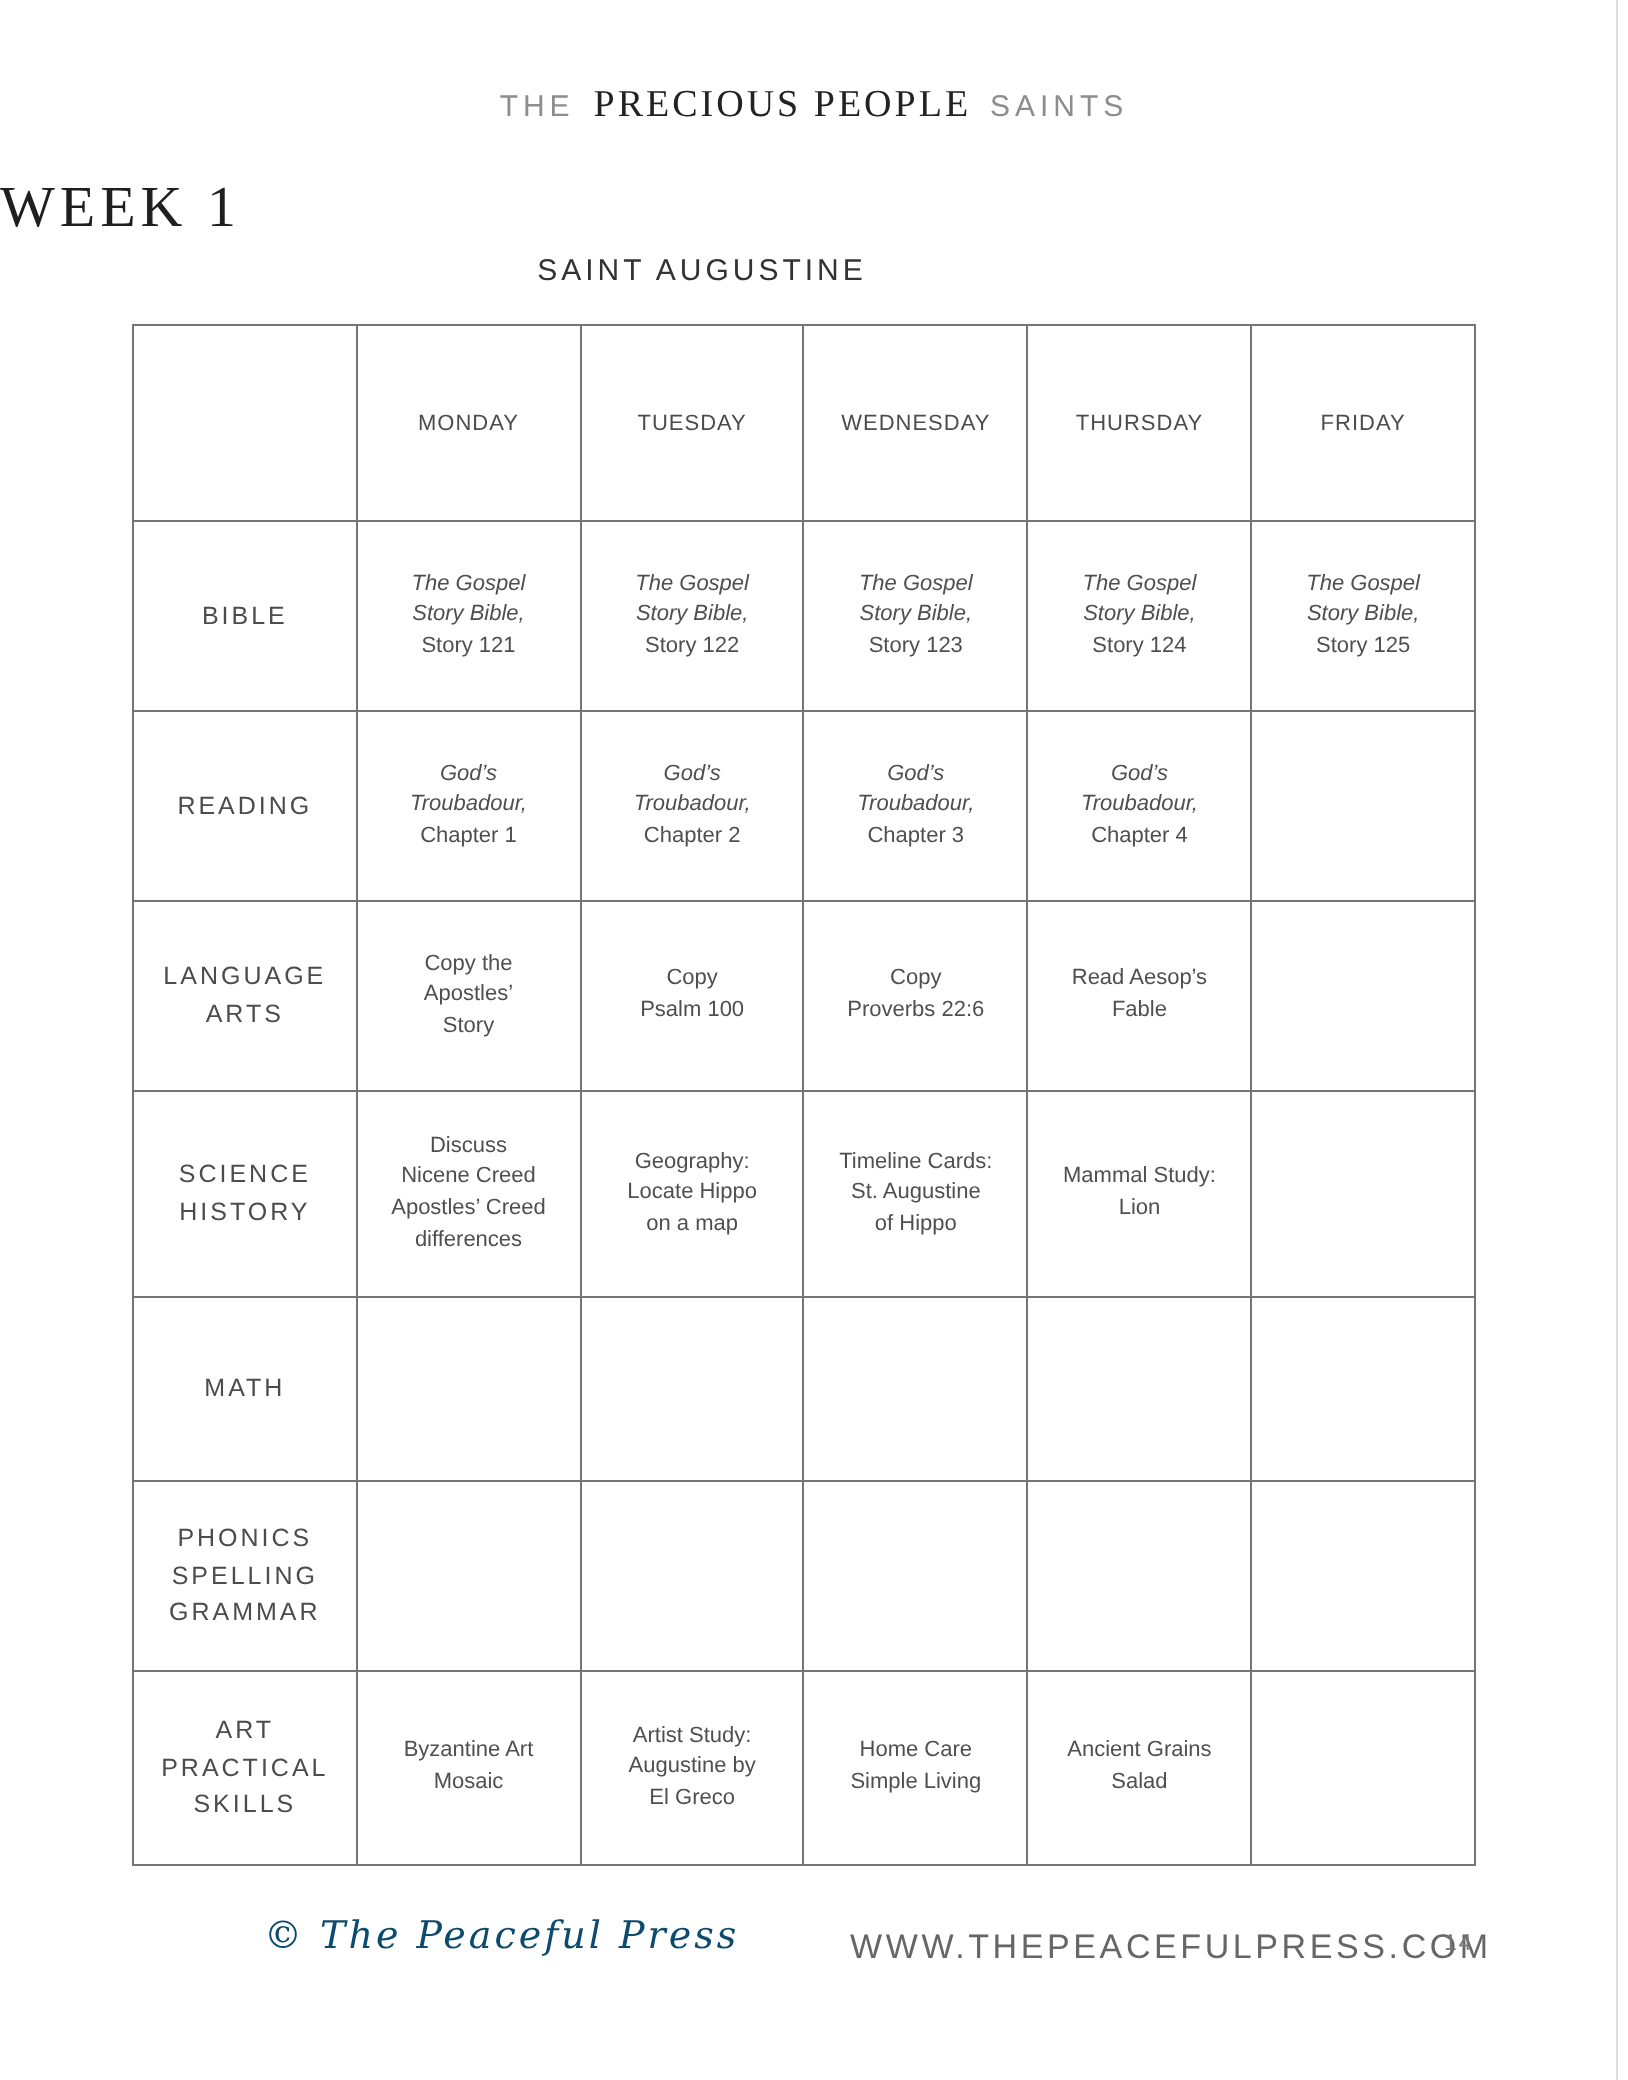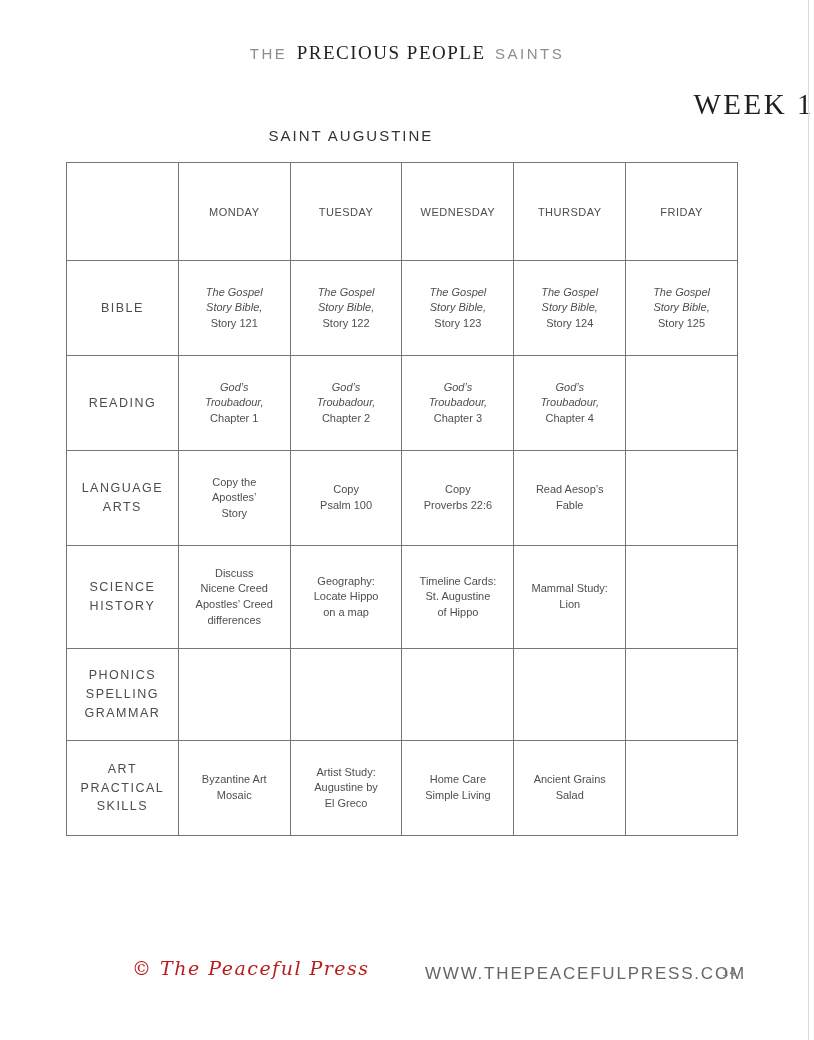--- a/index.html
+++ b/index.html
@@ -19,21 +19,21 @@
   .brand-side {
     font-size:15px; letter-spacing:2.5px; color:#8d8d8d;
   }
   .brand-main {
     font-family:"Liberation Serif", serif;
     font-size:19px; letter-spacing:1.5px; color:#222222;
     margin:0 5px;
   }
   .week-title {
     position:absolute; top:88px; left:0; width:814px;
-    text-align:right; margin:0;
+    text-align:left; margin:0;
     font-family:"Liberation Serif", serif;
     font-size:29px; font-weight:normal;
     letter-spacing:2.5px; color:#1f1f1f;
   }
   .subtitle {
     position:absolute; top:127px; left:0; width:702px;
     text-align:center;
     font-size:15px; letter-spacing:2px; color:#333333;
   }
 
@@ -65,21 +65,21 @@
   }
   .cell-line {
     font-size:11px; line-height:1.42; color:#4f4f4f;
   }
   .italic { font-style:italic; }
 
   
   .script {
     position:absolute; top:957px; left:132px;
     font-family:"DejaVu Serif", serif; font-style:italic;
-    font-size:19px; letter-spacing:1.5px; color:#b91c1c;
+    font-size:19px; letter-spacing:1.5px; color:#0c4a6e;
     white-space:nowrap;
   }
   .url {
     position:absolute; top:964px; left:425px;
     font-size:17px; letter-spacing:1.8px; color:#666666;
     white-space:nowrap;
   }
   .pagenum {
     position:absolute; top:966px; left:722px;
     font-size:11.5px; letter-spacing:1px; color:#777777;
@@ -219,20 +219,30 @@
             <div class="cell-line">of Hippo</div>
           </td>
           <td>
             <div class="cell-line">Mammal Study:</div>
             <div class="cell-line">Lion</div>
           </td>
           <td></td>
         </tr>
         <tr>
           <th class="subject">
+            <div>MATH</div>
+          </th>
+          <td></td>
+          <td></td>
+          <td></td>
+          <td></td>
+          <td></td>
+        </tr>
+        <tr>
+          <th class="subject">
             <div>PHONICS</div>
             <div>SPELLING</div>
             <div>GRAMMAR</div>
           </th>
           <td></td>
           <td></td>
           <td></td>
           <td></td>
           <td></td>
         </tr>

